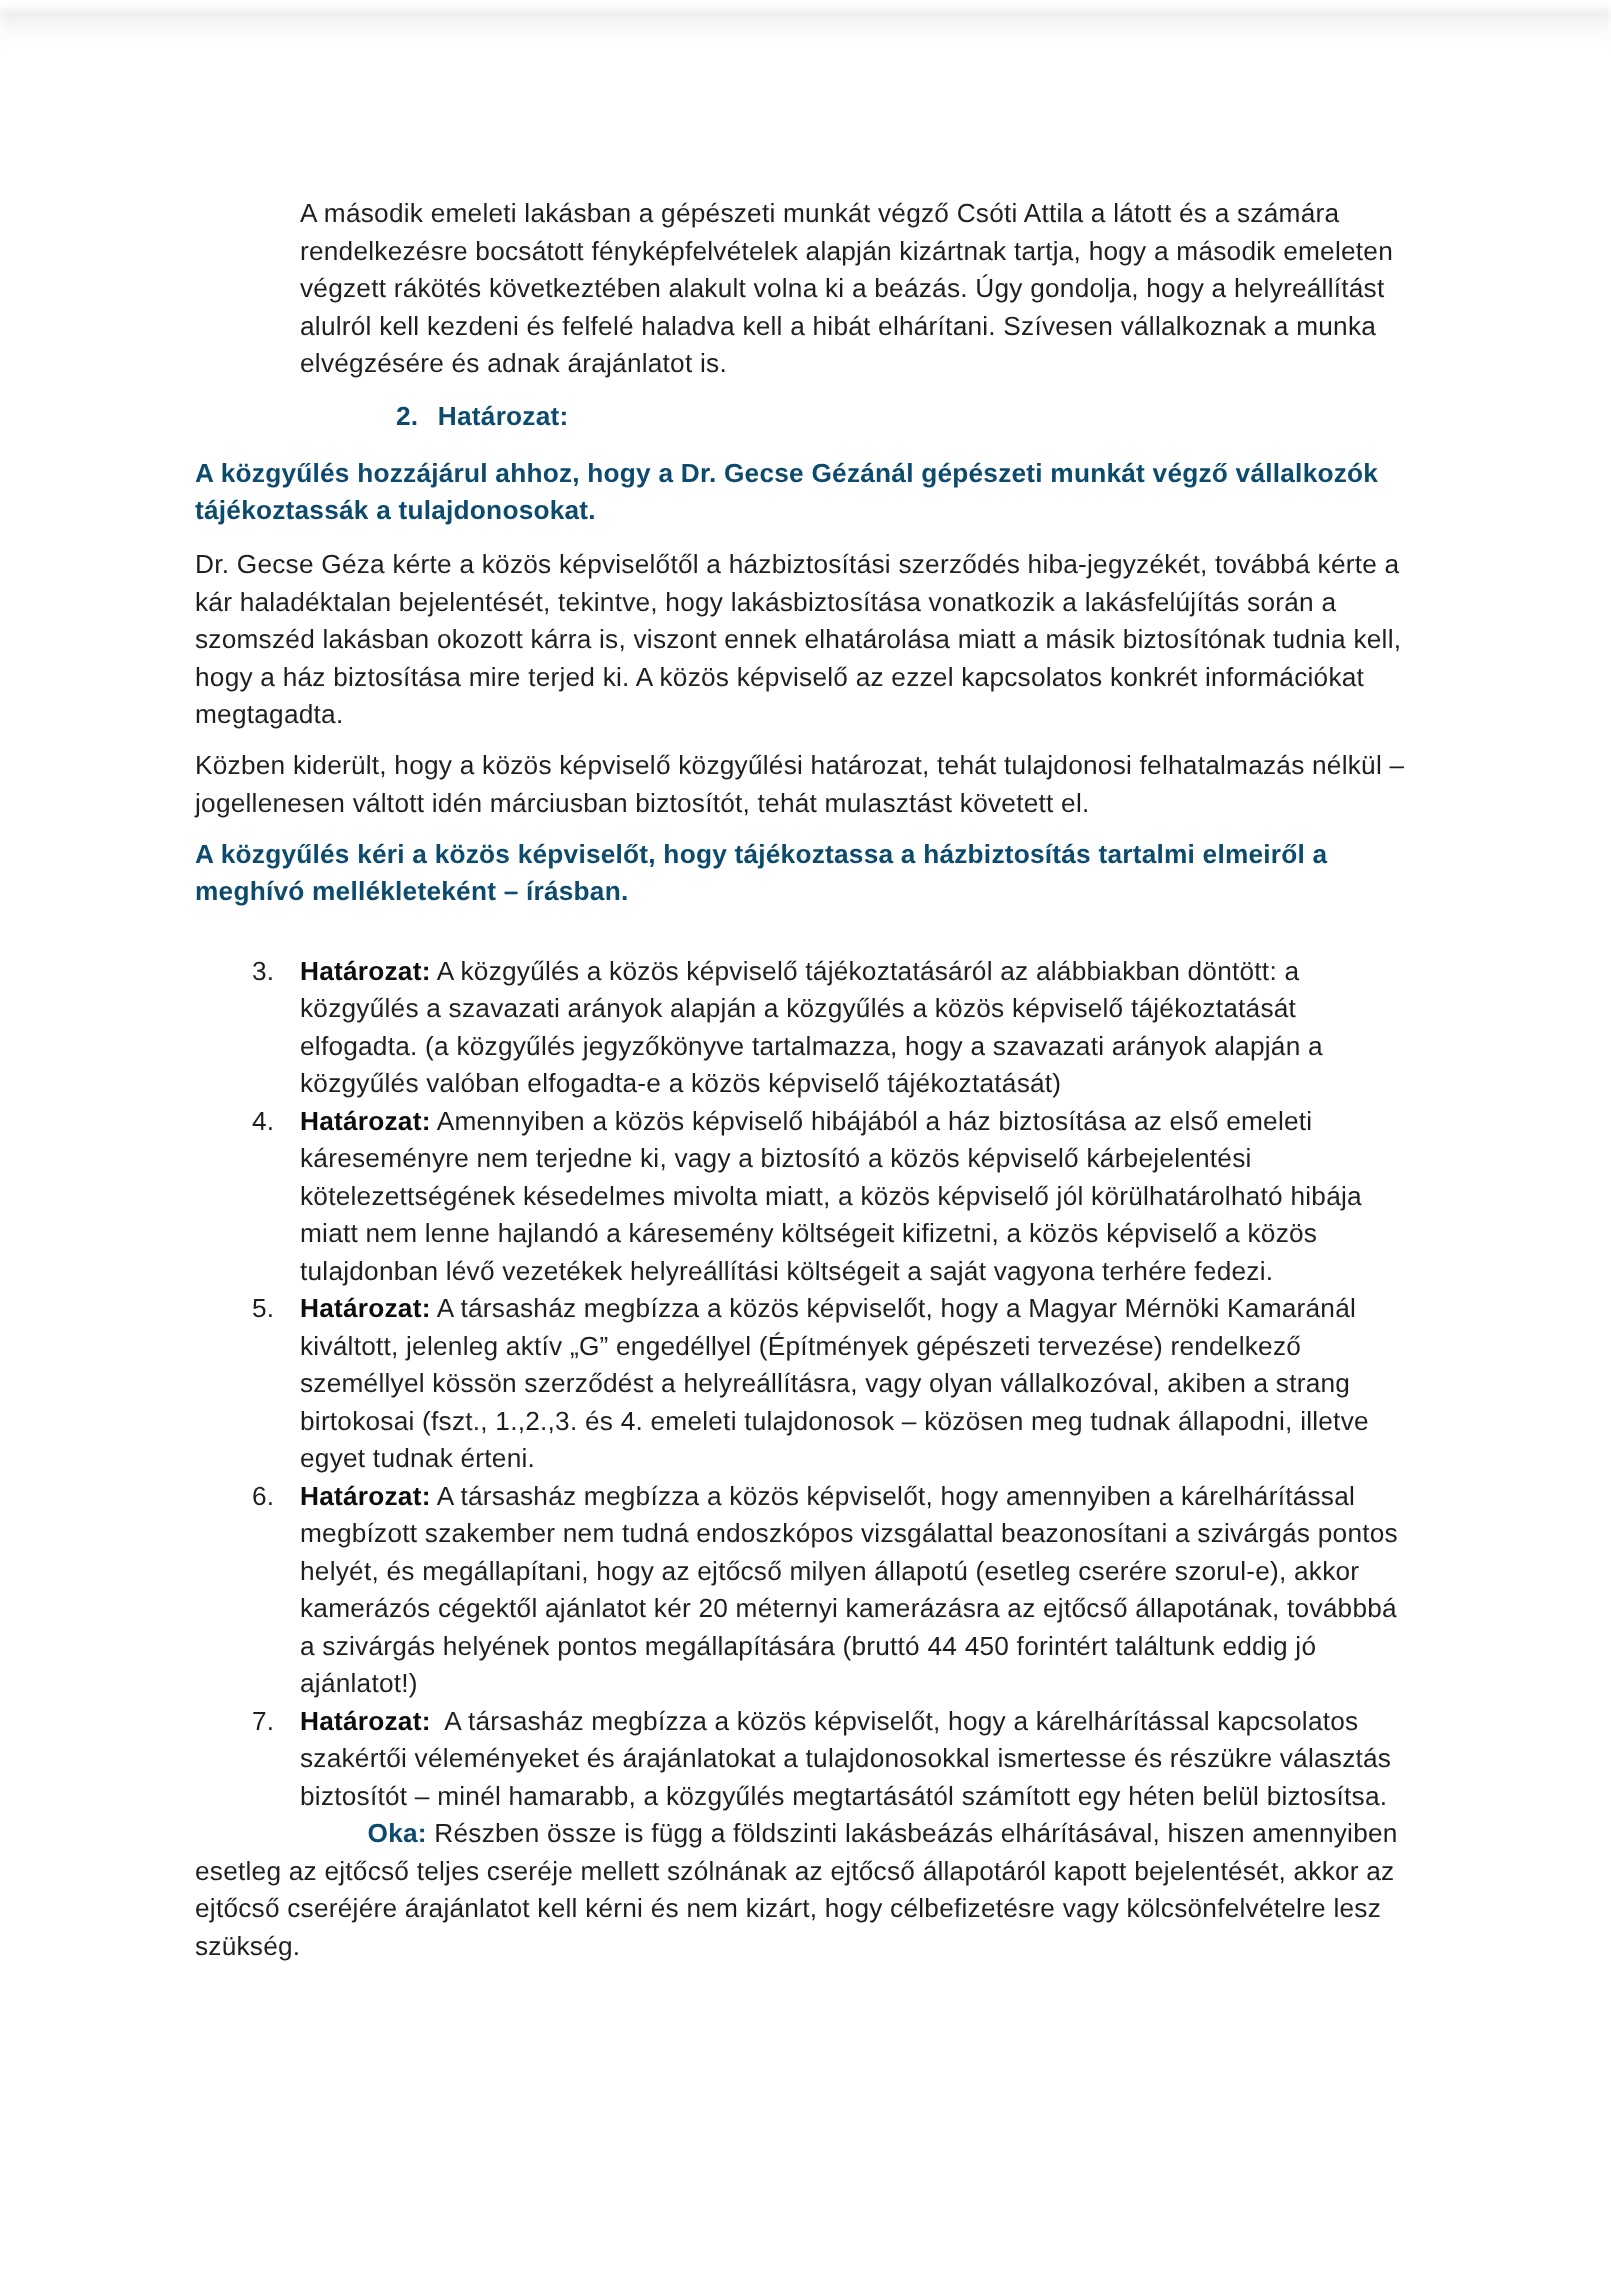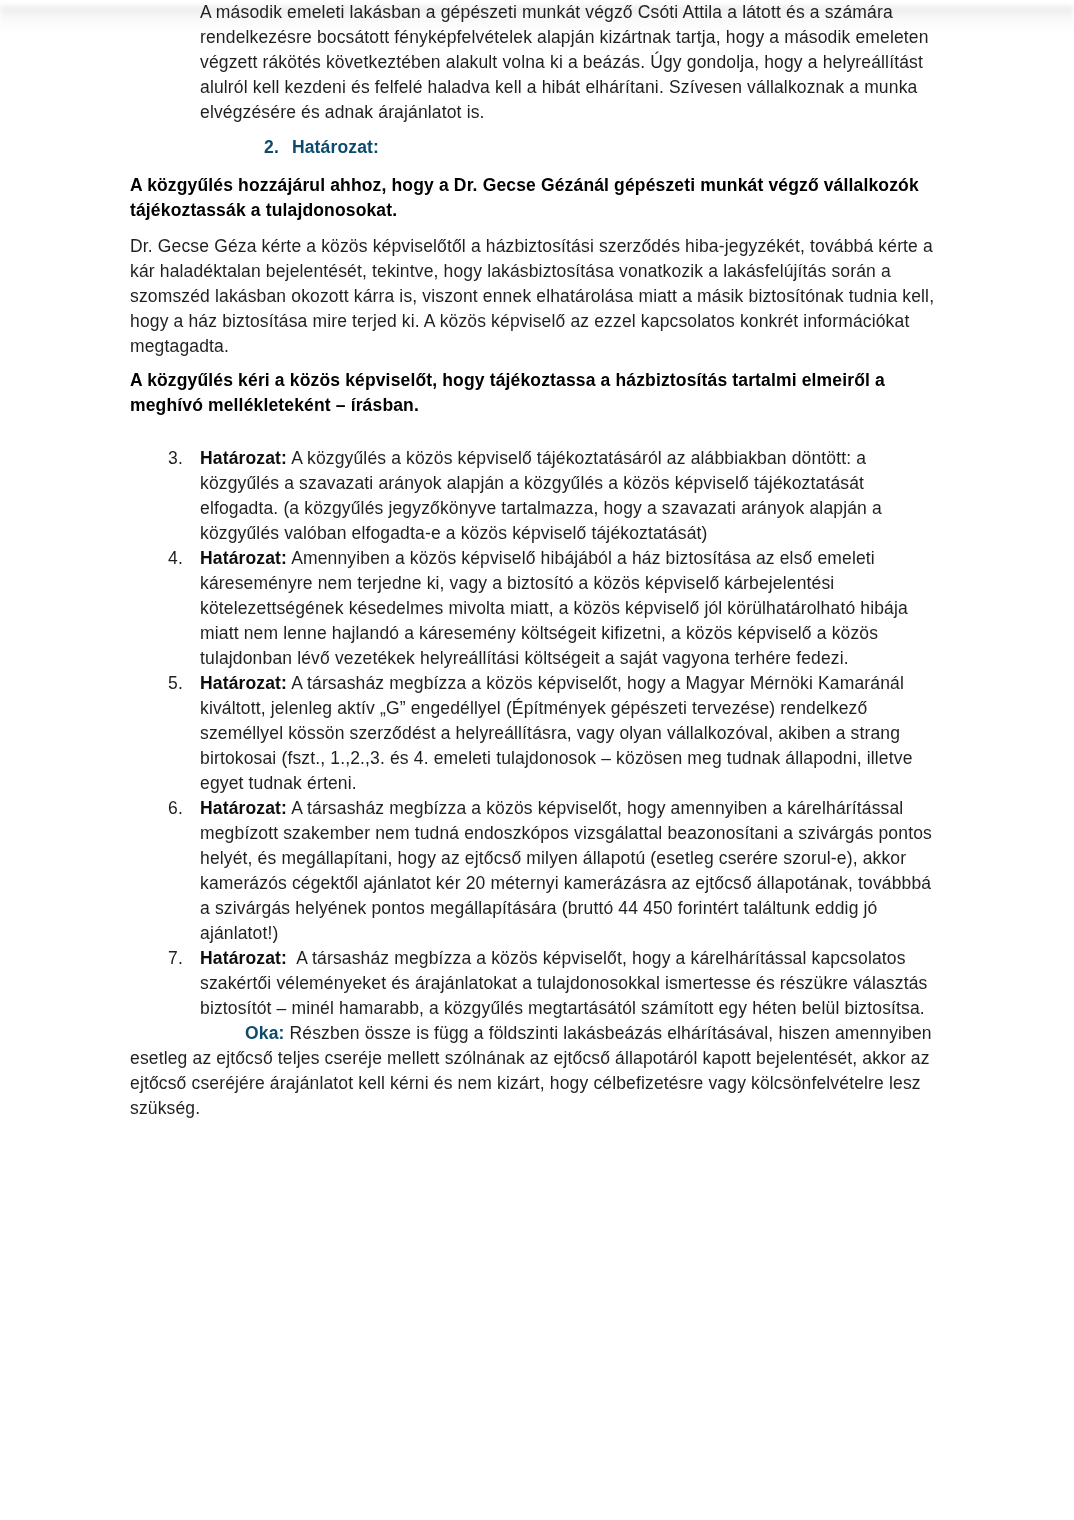--- a/index.html
+++ b/index.html
@@ -25,40 +25,41 @@
     background:
       linear-gradient(180deg, rgba(150,150,150,0.20) 0%, rgba(190,190,190,0.10) 45%, rgba(255,255,255,0) 100%);
     filter: blur(2.5px);
     pointer-events: none;
   }
   .page {
     position: absolute;
     top: 0;
     left: 130px;
     width: 815px;
+    padding-top: 130px;
     font-size: 17.5px;
     line-height: 25px;
     letter-spacing: 0.15px;
   }
   p { margin: 0; }
   .intro {
     margin-left: 70px;
     width: 735px;
     margin-bottom: 10px;
   }
   .decision-heading {
     margin-left: 134px;
     font-weight: 700;
     color: #0c4a6e;
     margin-bottom: 13px;
   }
   .decision-heading .label { margin-left: 13px; }
   .bold-par {
     font-weight: 700;
-    color: #000000;
+    color: #0c4a6e;
     margin-bottom: 11px;
   }
   .par { margin-bottom: 9px; }
   .request { margin-bottom: 28px; }
   .decision-list { margin: 0; padding: 0; list-style: none; }
   .li { display: flex; margin-left: 38px; }
   .li .num { flex: none; width: 32px; }
   .li .body { flex: 1; width: 745px; }
   .li .label { font-weight: 700; color: #0d0d0d; }
   .topic-heading {
@@ -79,20 +80,21 @@
 <main class="page">
 
   <p class="intro">A második emeleti lakásban a gépészeti munkát végző Csóti Attila a látott és a számára rendelkezésre bocsátott fényképfelvételek alapján kizártnak tartja, hogy a második emeleten végzett rákötés következtében alakult volna ki a beázás. Úgy gondolja, hogy a helyreállítást alulról kell kezdeni és felfelé haladva kell a hibát elhárítani. Szívesen vállalkoznak a munka elvégzésére és adnak árajánlatot is.</p>
 
   <p class="decision-heading"><span>2.</span><span class="label">Határozat:</span></p>
 
   <p class="bold-par">A közgyűlés hozzájárul ahhoz, hogy a Dr. Gecse Gézánál gépészeti munkát végző vállalkozók tájékoztassák a tulajdonosokat.</p>
 
   <p class="par">Dr. Gecse Géza kérte a közös képviselőtől a házbiztosítási szerződés hiba-jegyzékét, továbbá kérte a kár haladéktalan bejelentését, tekintve, hogy lakásbiztosítása vonatkozik a lakásfelújítás során a szomszéd lakásban okozott kárra is, viszont ennek elhatárolása miatt a másik biztosítónak tudnia kell, hogy a ház biztosítása mire terjed ki. A közös képviselő az ezzel kapcsolatos konkrét információkat megtagadta.</p>
 
+  <p class="par">Közben kiderült, hogy a közös képviselő közgyűlési határozat, tehát tulajdonosi felhatalmazás nélkül – jogellenesen váltott idén márciusban biztosítót, tehát mulasztást követett el.</p>
 
   <p class="bold-par request">A közgyűlés kéri a közös képviselőt, hogy tájékoztassa a házbiztosítás tartalmi elmeiről a meghívó mellékleteként – írásban.</p>
 
   <div class="decision-list">
 
     <div class="li">
       <span class="num">3.</span>
       <span class="body"><span class="label">Határozat:</span> <span>A közgyűlés a közös képviselő tájékoztatásáról az alábbiakban döntött: a közgyűlés a szavazati arányok alapján a közgyűlés a közös képviselő tájékoztatását elfogadta. (a közgyűlés jegyzőkönyve tartalmazza, hogy a szavazati arányok alapján a közgyűlés valóban elfogadta-e a közös képviselő tájékoztatását)</span></span>
     </div>
 

